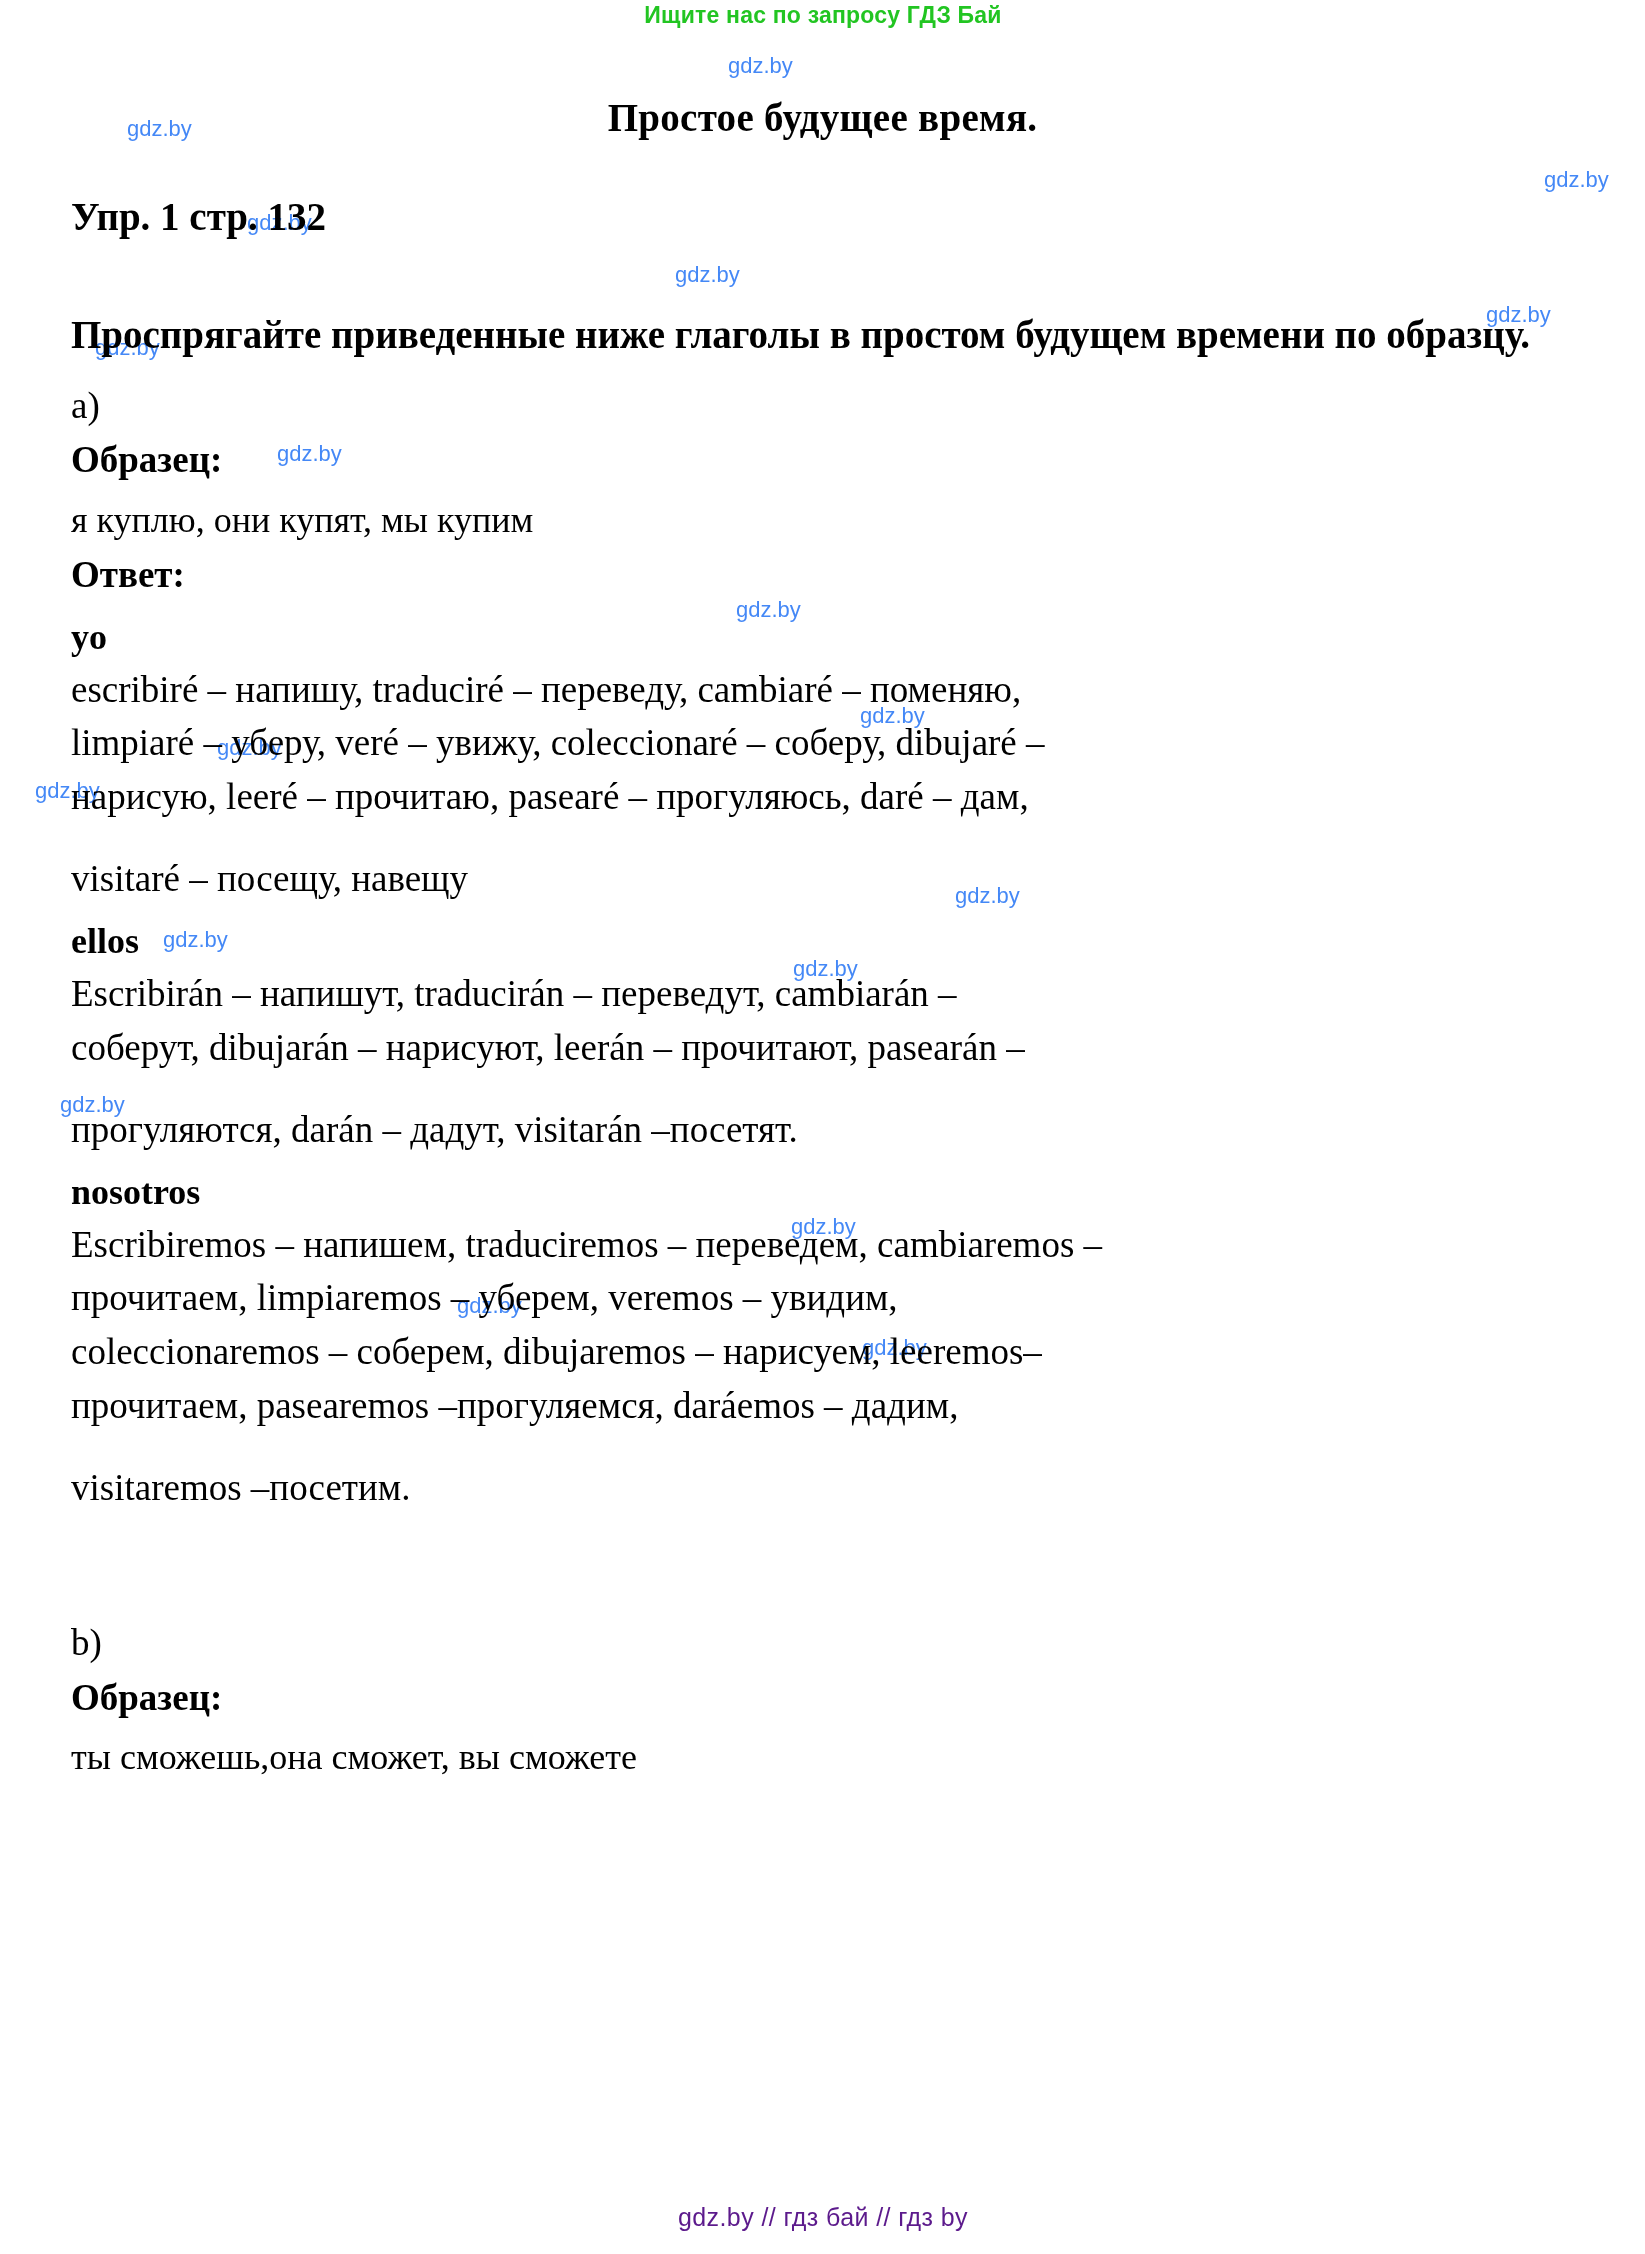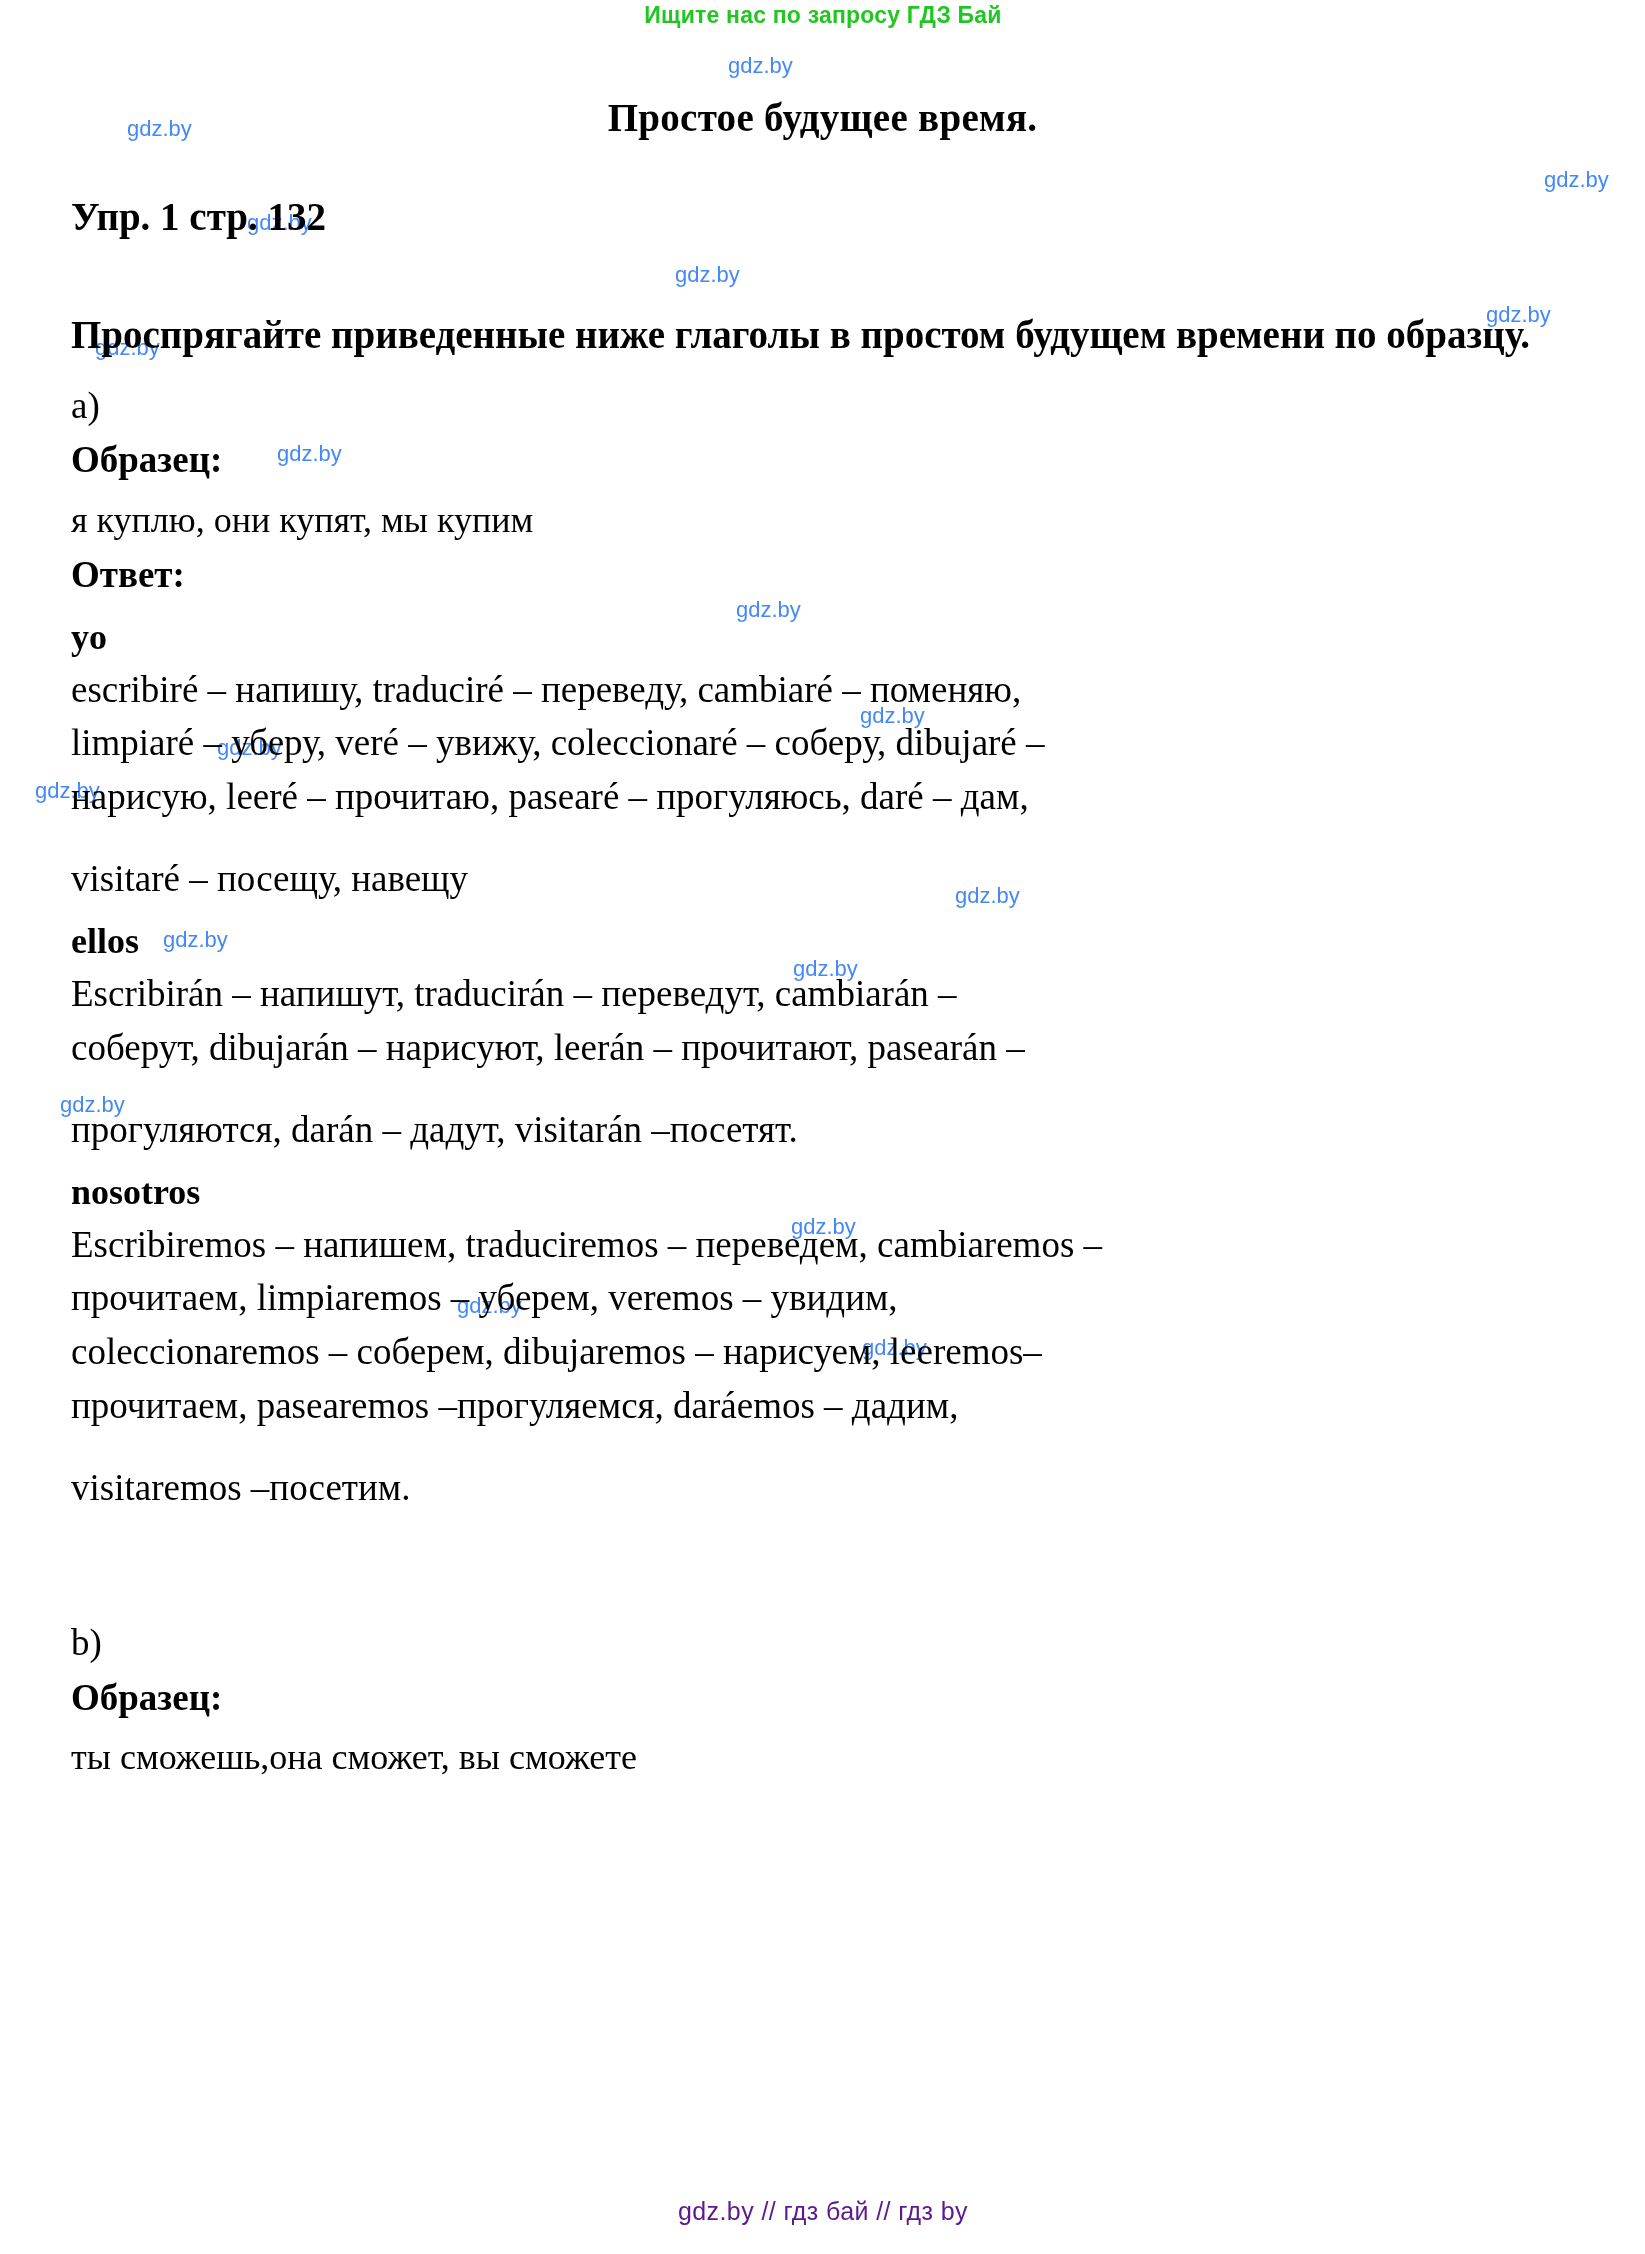--- a/index.html
+++ b/index.html
@@ -117,21 +117,21 @@
   }
 
   .spacer-b {
     height: 88px;
   }
 
   
   .footer {
     position: absolute;
     left: 0;
-    bottom: 28px;
+    bottom: 22px;
     width: 1646px;
     text-align: center;
     font-family: "Liberation Sans", sans-serif;
     font-size: 25px;
     color: #5c1a8c;
     letter-spacing: 0.4px;
   }
 </style>
 </head>
 <body>

